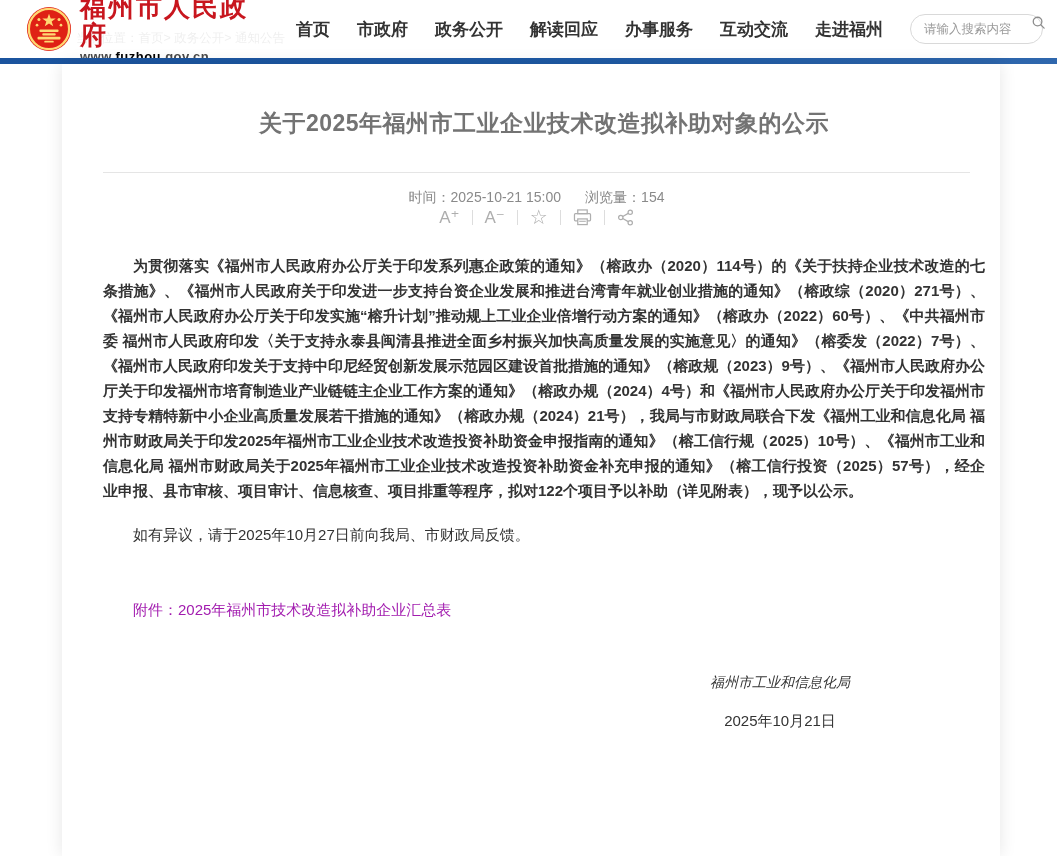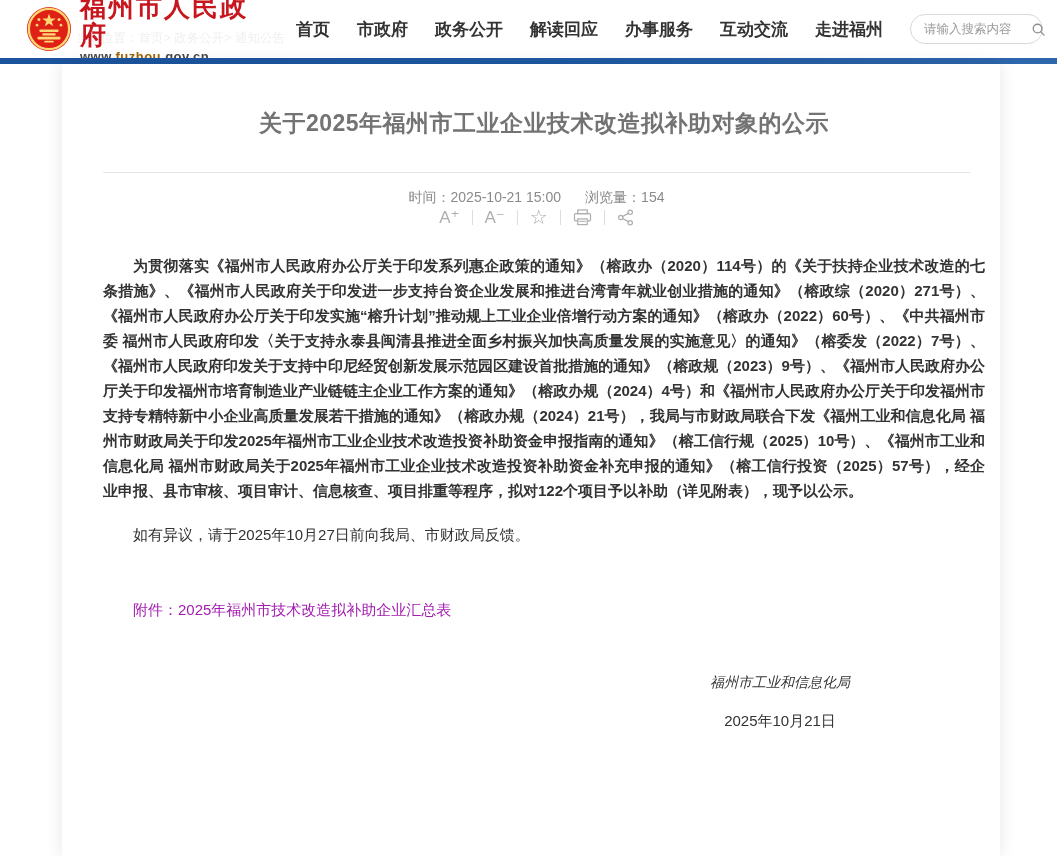--- a/index.html
+++ b/index.html
@@ -26,31 +26,31 @@
   }
   .brand { display: flex; align-items: center; margin-left: 26px; }
   .emblem { width: 46px; height: 46px; display: inline-block; flex: 0 0 auto; }
   .brand-text { margin-left: 8px; }
   .site-name {
     font-size: 26px; font-weight: 900; color: #c8161e;
     letter-spacing: 2px; line-height: 1.05; cursor: pointer;
     font-family: "Liberation Serif", "DejaVu Serif", serif;
   }
   .site-url { font-size: 13px; font-weight: 700; color: #4a4a4a; letter-spacing: .5px; }
-  .site-url .hl { color: #a16207; }
+  .site-url .hl { color: #000000; }
 
   nav { display: flex; margin-left: 30px; }
   nav a {
     font-size: 17px; font-weight: 700; color: #333; text-decoration: none;
     margin-right: 27px; white-space: nowrap; cursor: pointer;
   }
   .search {
     margin-left: auto; margin-right: 14px;
     width: 133px; height: 30px; border: 1px solid #d9d9d9; border-radius: 16px;
-    display: flex; align-items: center; padding: 0 10px 0 13px; background: #fff; gap: 15px;
+    display: flex; padding: 0 10px 0 13px; background: #fff; gap: 15px;
   }
   .search input {
     border: none; outline: none; width: 92px; font-size: 12.5px; color: #555;
     background: transparent;
   }
   .search input::placeholder { color: #9a9a9a; }
   .search .mag { display: inline-flex; cursor: pointer; }
 
   .blue-bar { position: relative; z-index: 2; height: 6px; width: 100%;
     background: linear-gradient(90deg, #1b549e 0%, #1e5aa5 55%, #2f67ad 100%); }

